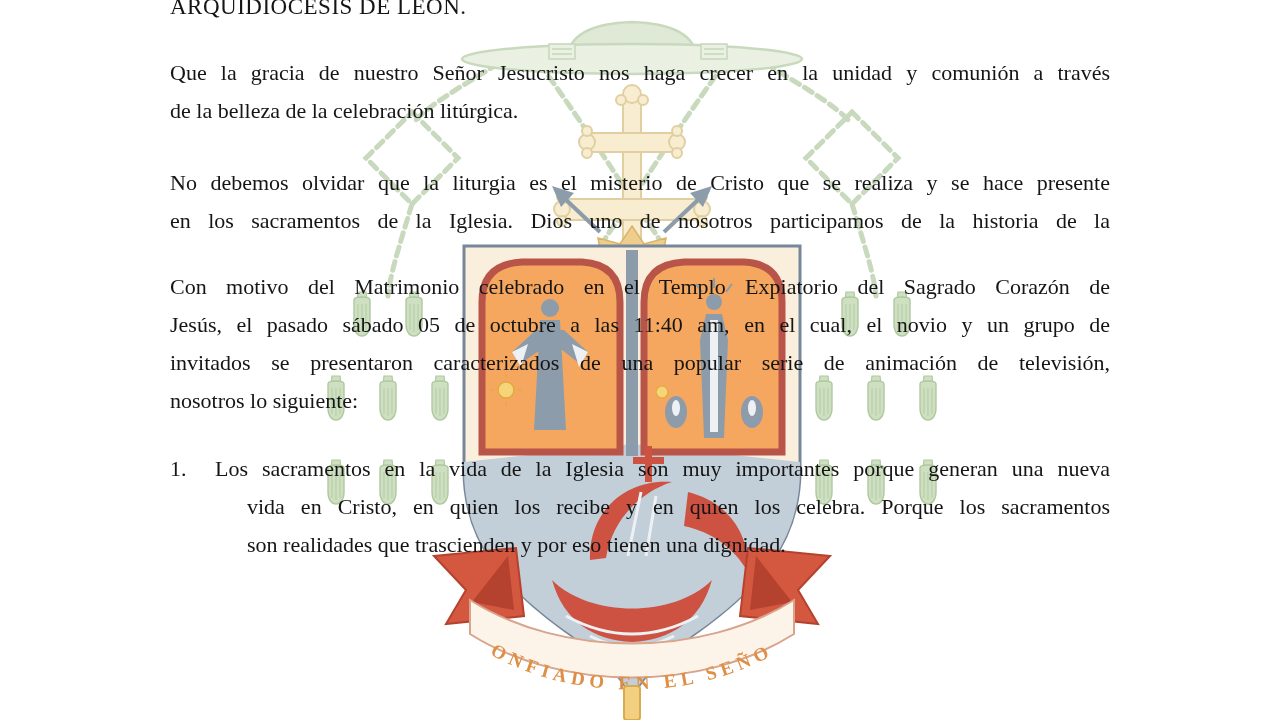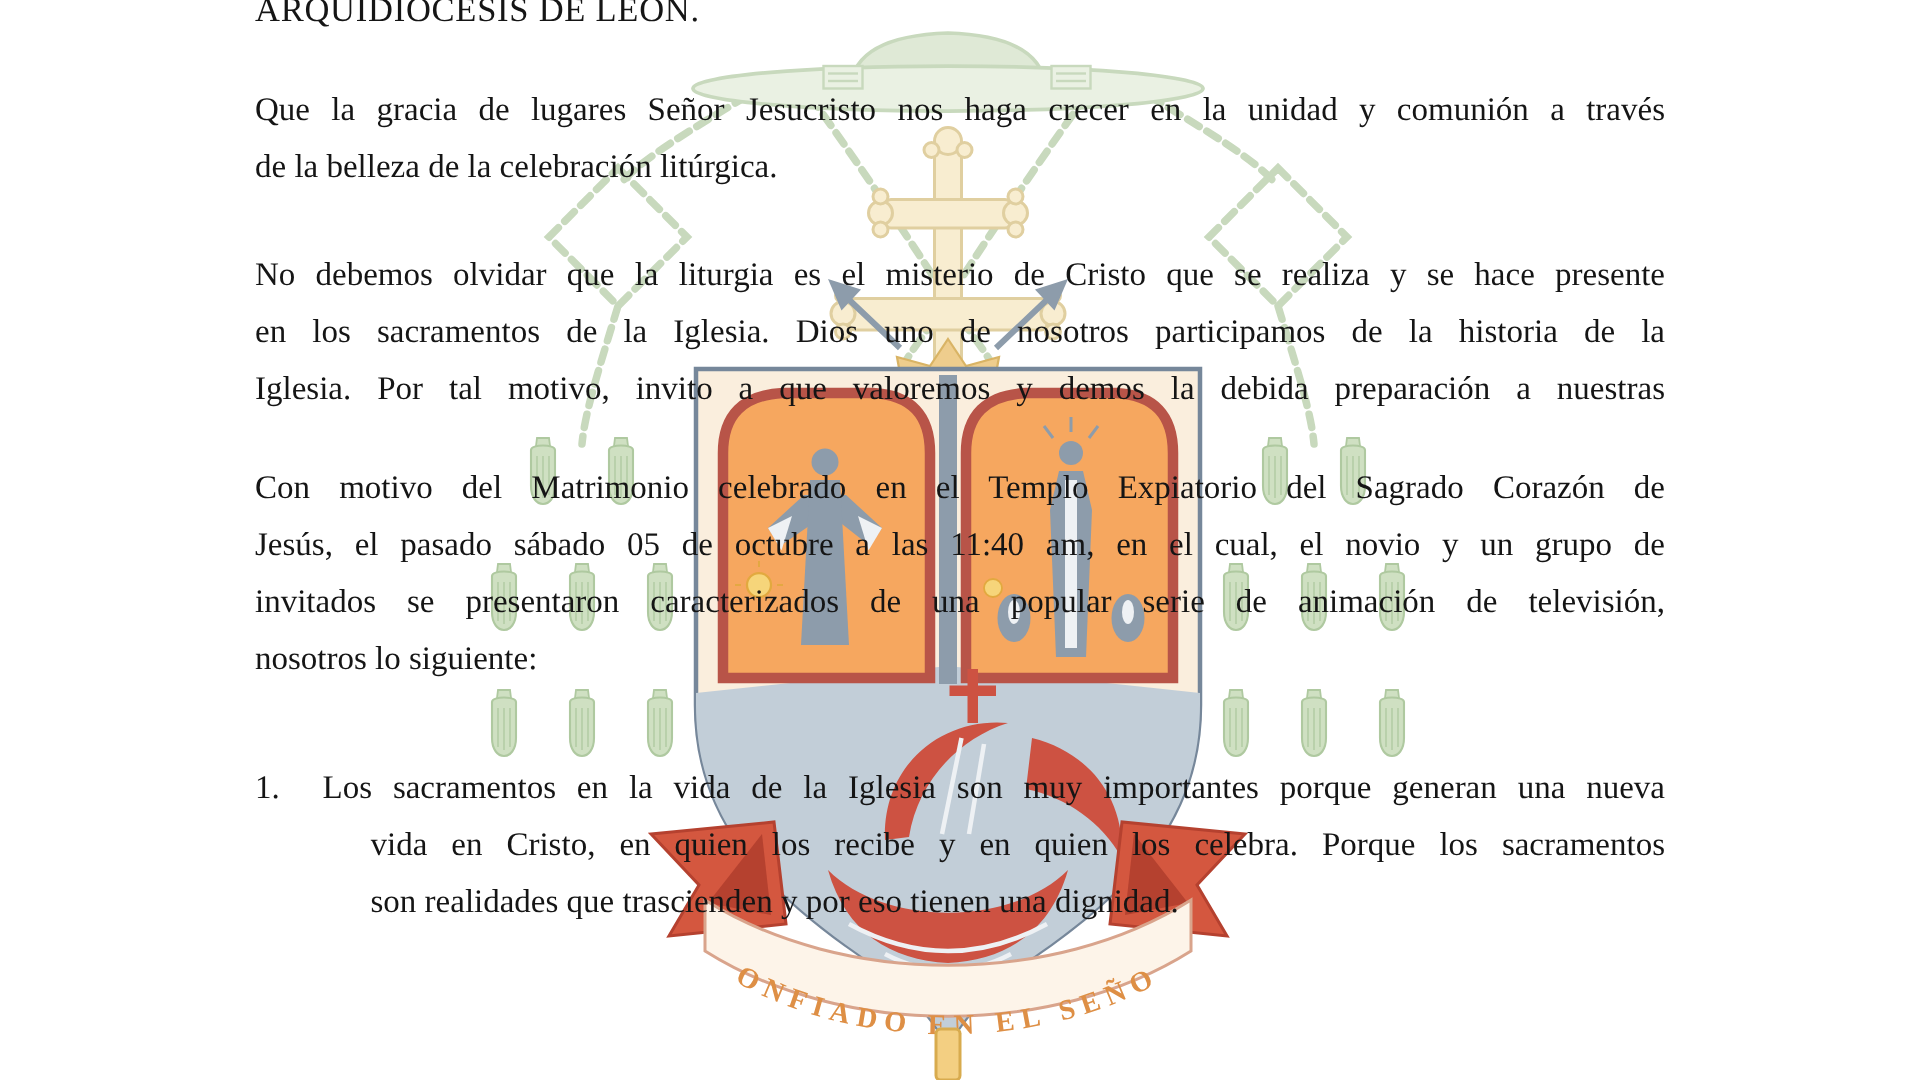--- a/index.html
+++ b/index.html
@@ -17,21 +17,21 @@
     font-size:22px; line-height:38px;
   }
   .doc-title {
     margin-top:-8px; line-height:30px; font-size:23px;
     letter-spacing:0.5px; white-space:nowrap;
   }
   .para { text-align:justify; }
   .p1 { margin-top:32px; }
   .p2 { margin-top:34px; }
   .p3 { margin-top:28px; }
-  .item1 { margin-top:48px; }
+  .item1 { margin-top:30px; }
   .item2 { margin-top:-6px; }
   .line { text-align:justify; text-align-last:justify; overflow:hidden; white-space:nowrap; }
   .line.last { text-align-last:left; }
   .litem { padding-left:77px; }
   .litem .line.first { margin-left:-77px; }
   .num { display:inline-block; width:45px; }
 </style>
 </head>
 <body>
 
@@ -189,27 +189,26 @@
         <textPath href="#mottoPath" startOffset="50%">CONFIADO EN EL SEÑOR</textPath>
       </text>
       <rect x="624" y="686" width="16" height="34" rx="3" style="fill:var(--staffYellow);stroke:var(--staffYellowDark);stroke-width:2"></rect>
     </g>
   </svg>
 
   <div class="content">
     <div class="doc-title">ARQUIDIÓCESIS DE LEÓN.</div>
 
     <div class="para p1">
-        <div class="line">Que la gracia de lugares Señor Jesucristo nos haga crecer en la unidad y comunión a través</div>
+        <div class="line">Que la gracia de nuestro Señor Jesucristo nos haga crecer en la unidad y comunión a través</div>
         <div class="line last">de la belleza de la celebración litúrgica.</div>
       </div>
     <div class="para p2">
         <div class="line">No debemos olvidar que la liturgia es el misterio de Cristo que se realiza y se hace presente</div>
         <div class="line">en los sacramentos de la Iglesia. Dios uno de nosotros participamos de la historia de la</div>
-        <div class="line">Iglesia. Por tal motivo, invito a que valoremos y demos la debida preparación a nuestras</div>
       </div>
     <div class="para p3">
         <div class="line">Con motivo del Matrimonio celebrado en el Templo Expiatorio del Sagrado Corazón de</div>
         <div class="line">Jesús, el pasado sábado 05 de octubre a las 11:40 am, en el cual, el novio y un grupo de</div>
         <div class="line">invitados se presentaron caracterizados de una popular serie de animación de televisión,</div>
         <div class="line last">nosotros lo siguiente:</div>
       </div>
 
     <div class="litem item1">
         <div class="line first"><span class="num">1.</span>Los sacramentos en la vida de la Iglesia son muy importantes porque generan una nueva</div>

